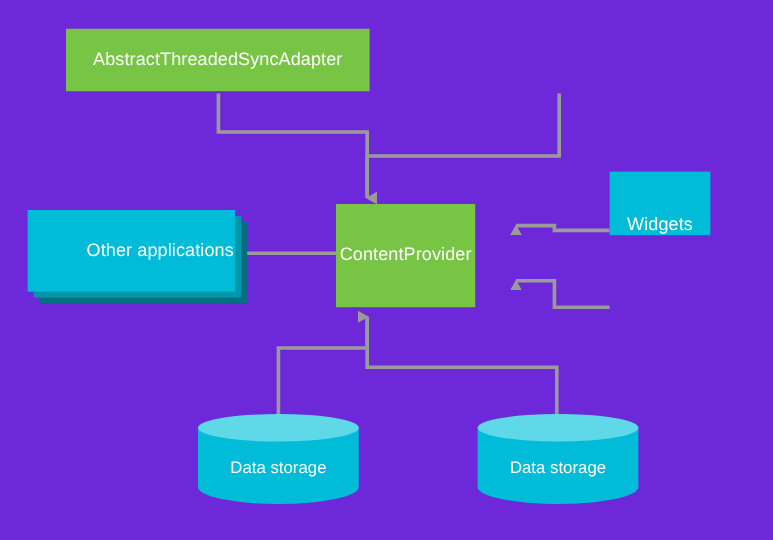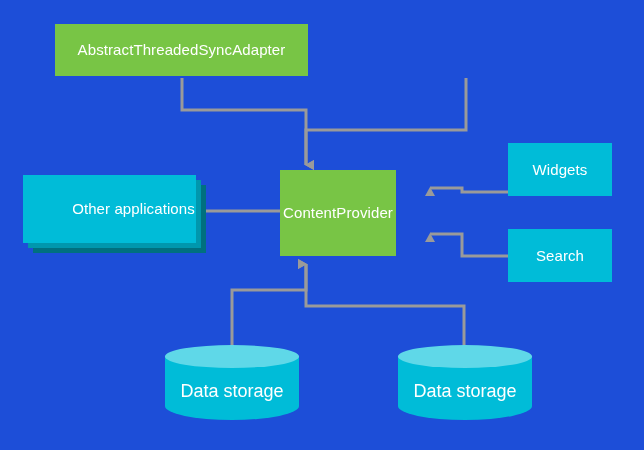--- a/index.html
+++ b/index.html
@@ -4,21 +4,21 @@
 <style>
   html, body {
     margin: 0;
     padding: 0;
     background: #000;
   }
   #stage {
     position: relative;
     width: 644px;
     height: 450px;
-    background: #1d4ed8;
+    background: #6d28d9;
     overflow: hidden;
     font-family: "Liberation Sans", sans-serif;
   }
   .node {
     position: absolute;
     box-sizing: border-box;
     display: flex;
     align-items: center;
     justify-content: center;
     color: #ffffff;
@@ -68,21 +68,21 @@
     top: 0;
     background: #5fd8e8;
     border-radius: 50%;
   }
   .cyl-label {
     position: absolute;
     left: 0;
     width: 100%;
     text-align: center;
     color: #ffffff;
-    font-size: 18px;
+    font-size: 14px;
     z-index: 2;
     white-space: nowrap;
   }
 </style>
 </head>
 <body>
 
 <div id="stage">
 
   <svg class="wires" viewBox="0 0 644 450" width="644" height="450" xmlns="http://www.w3.org/2000/svg">
@@ -124,27 +124,24 @@
   <div class="stack-layer stack-l2" style="left:33px; top:185px; width:173px; height:68px;"></div>
   <div class="stack-layer stack-l1" style="left:28px; top:180px; width:173px; height:68px;"></div>
   <div class="node cyan" style="left:23px; top:175px; width:173px; height:68px;padding-left:48px;">
     <span>Other applications</span>
   </div>
 
   <div class="node green" style="left:280px; top:170px; width:116px; height:86px;">
     <span>ContentProvider</span>
   </div>
 
-  <div class="node cyan" style="left:508px; top:143px; width:104px; height:53px;">
+  <div class="node cyan" style="left:508px; top:143px; width:84px; height:53px;align-items:flex-end;">
     <span>Widgets</span>
   </div>
 
-  <div class="node cyan" style="left:508px; top:229px; width:104px; height:53px;">
-    <span>Search</span>
-  </div>
 
   <div class="cyl" style="left:165px; top:345px; width:134px; height:75px;">
     <div class="cyl-body" style="top:11px; width:134px; height:64px;"></div>
     <div class="cyl-top" style="width:134px; height:23px;"></div>
     <div class="cyl-label" style="top:36px;">Data storage</div>
   </div>
 
   <div class="cyl" style="left:398px; top:345px; width:134px; height:75px;">
     <div class="cyl-body" style="top:11px; width:134px; height:64px;"></div>
     <div class="cyl-top" style="width:134px; height:23px;"></div>

